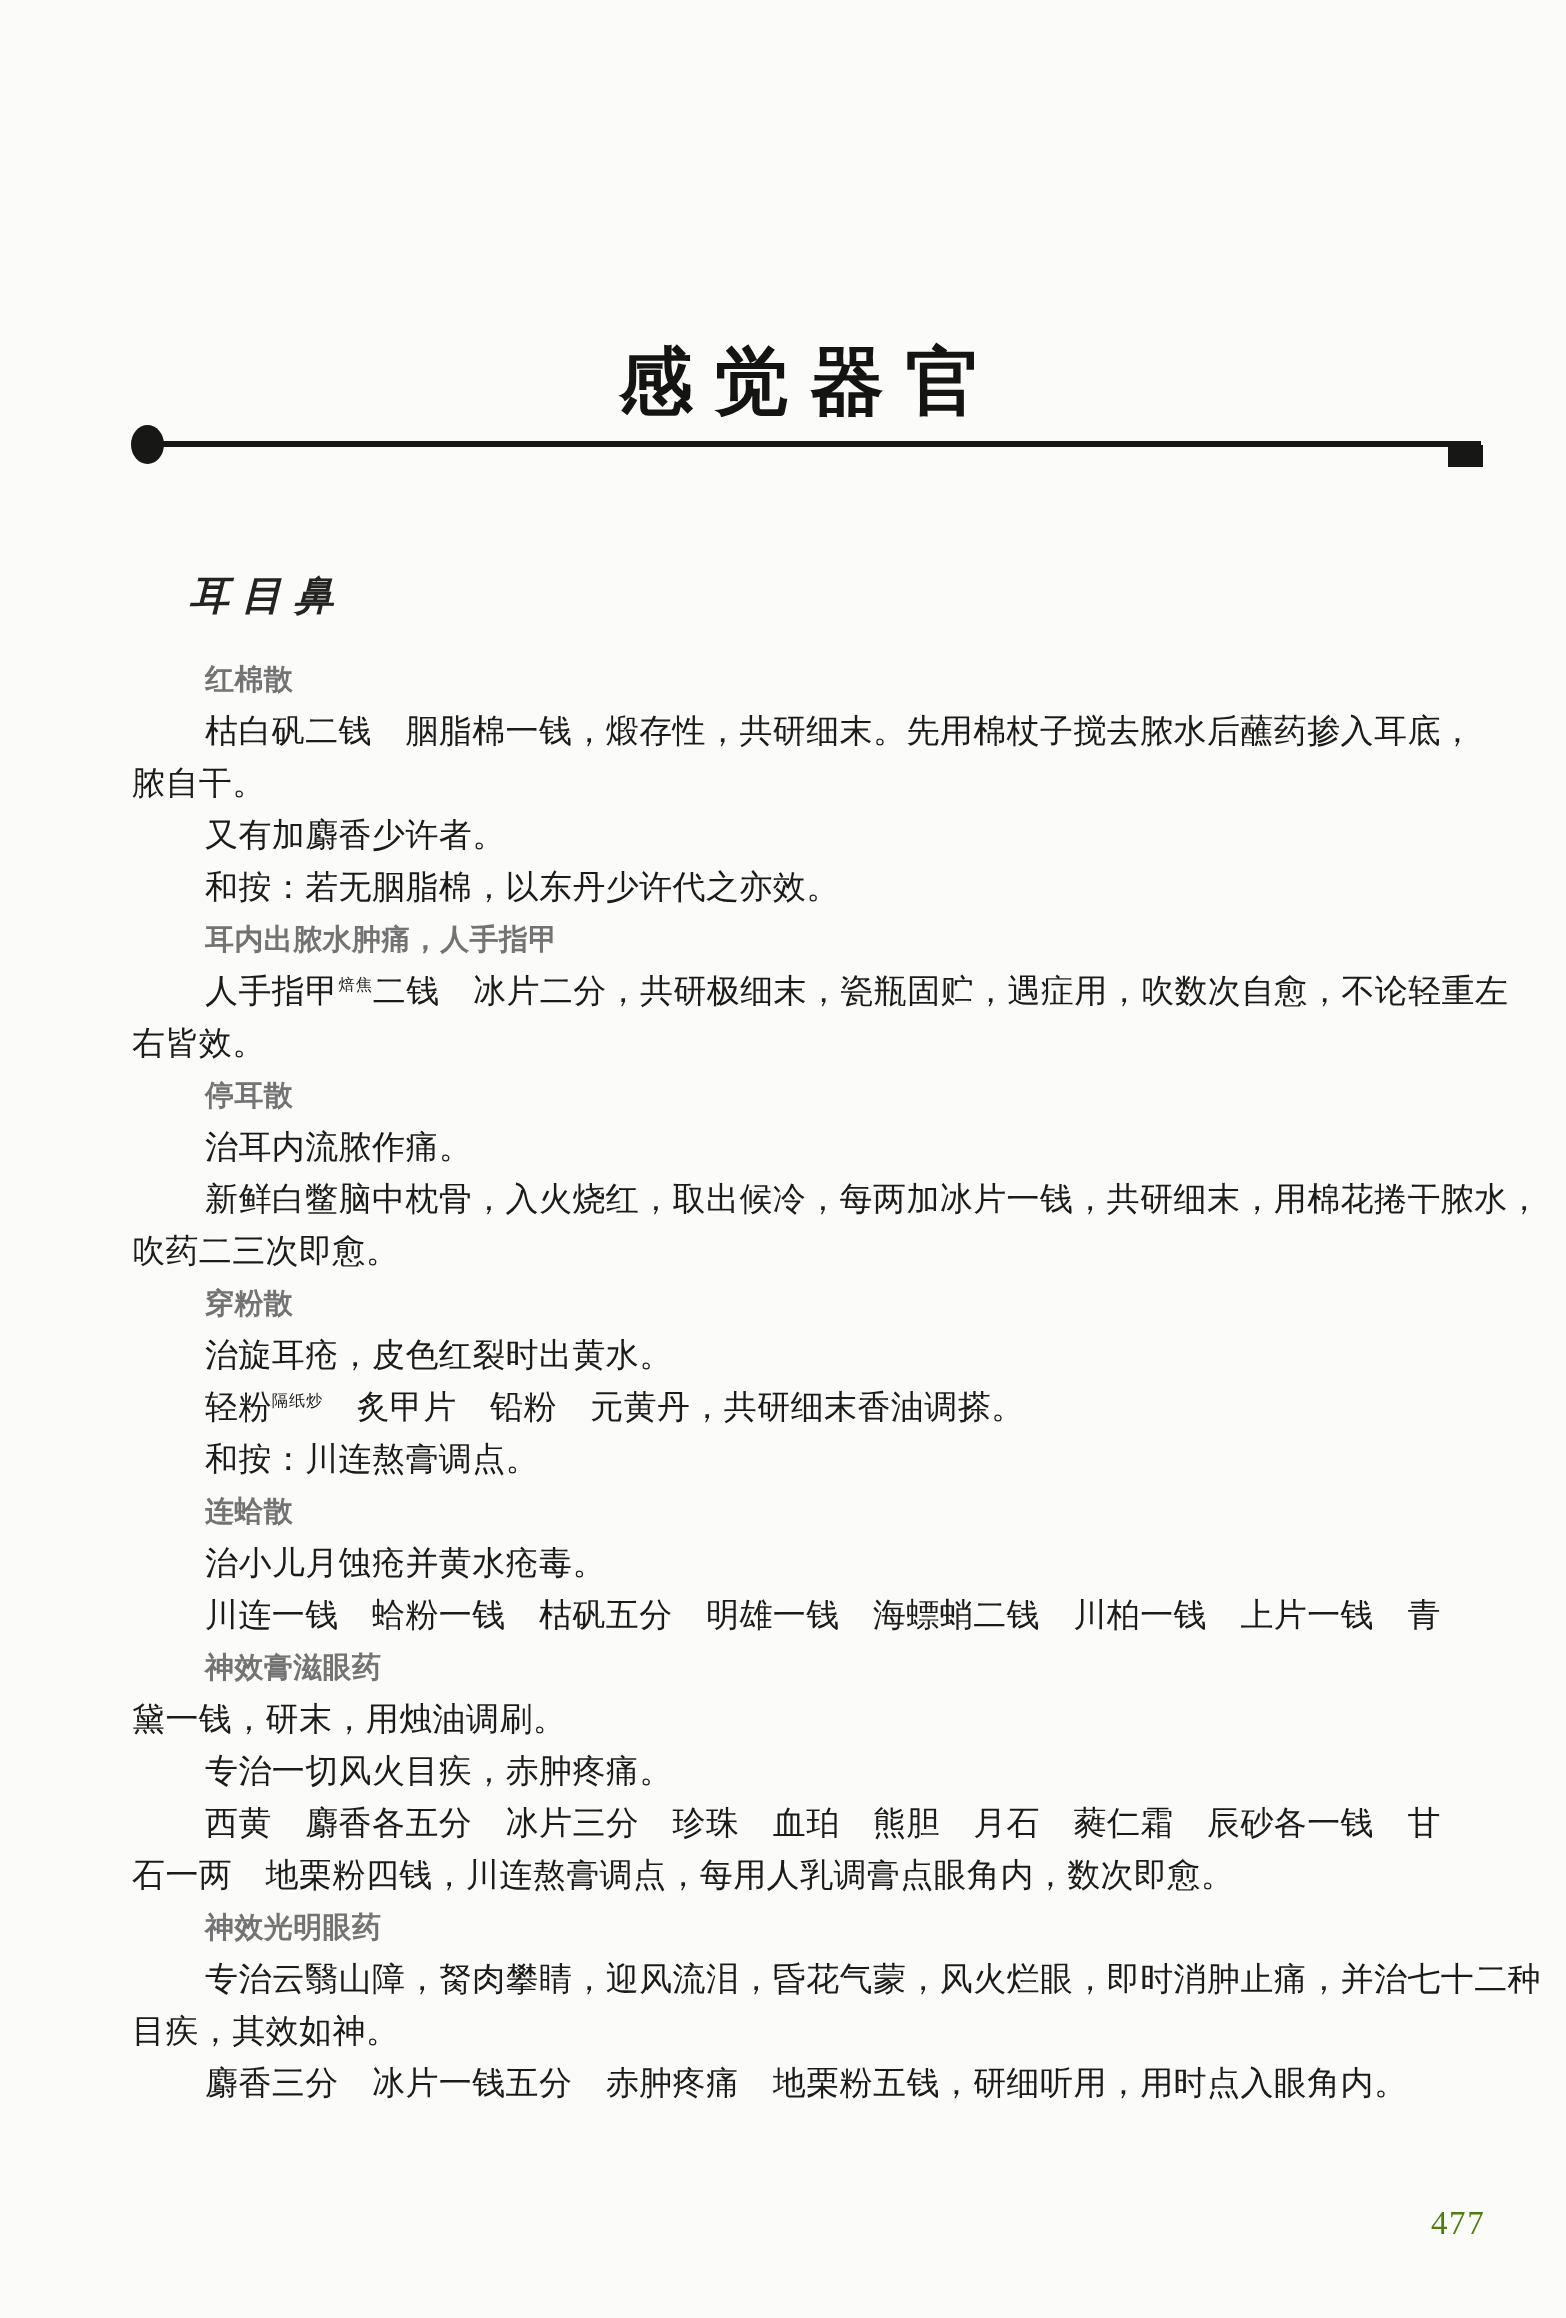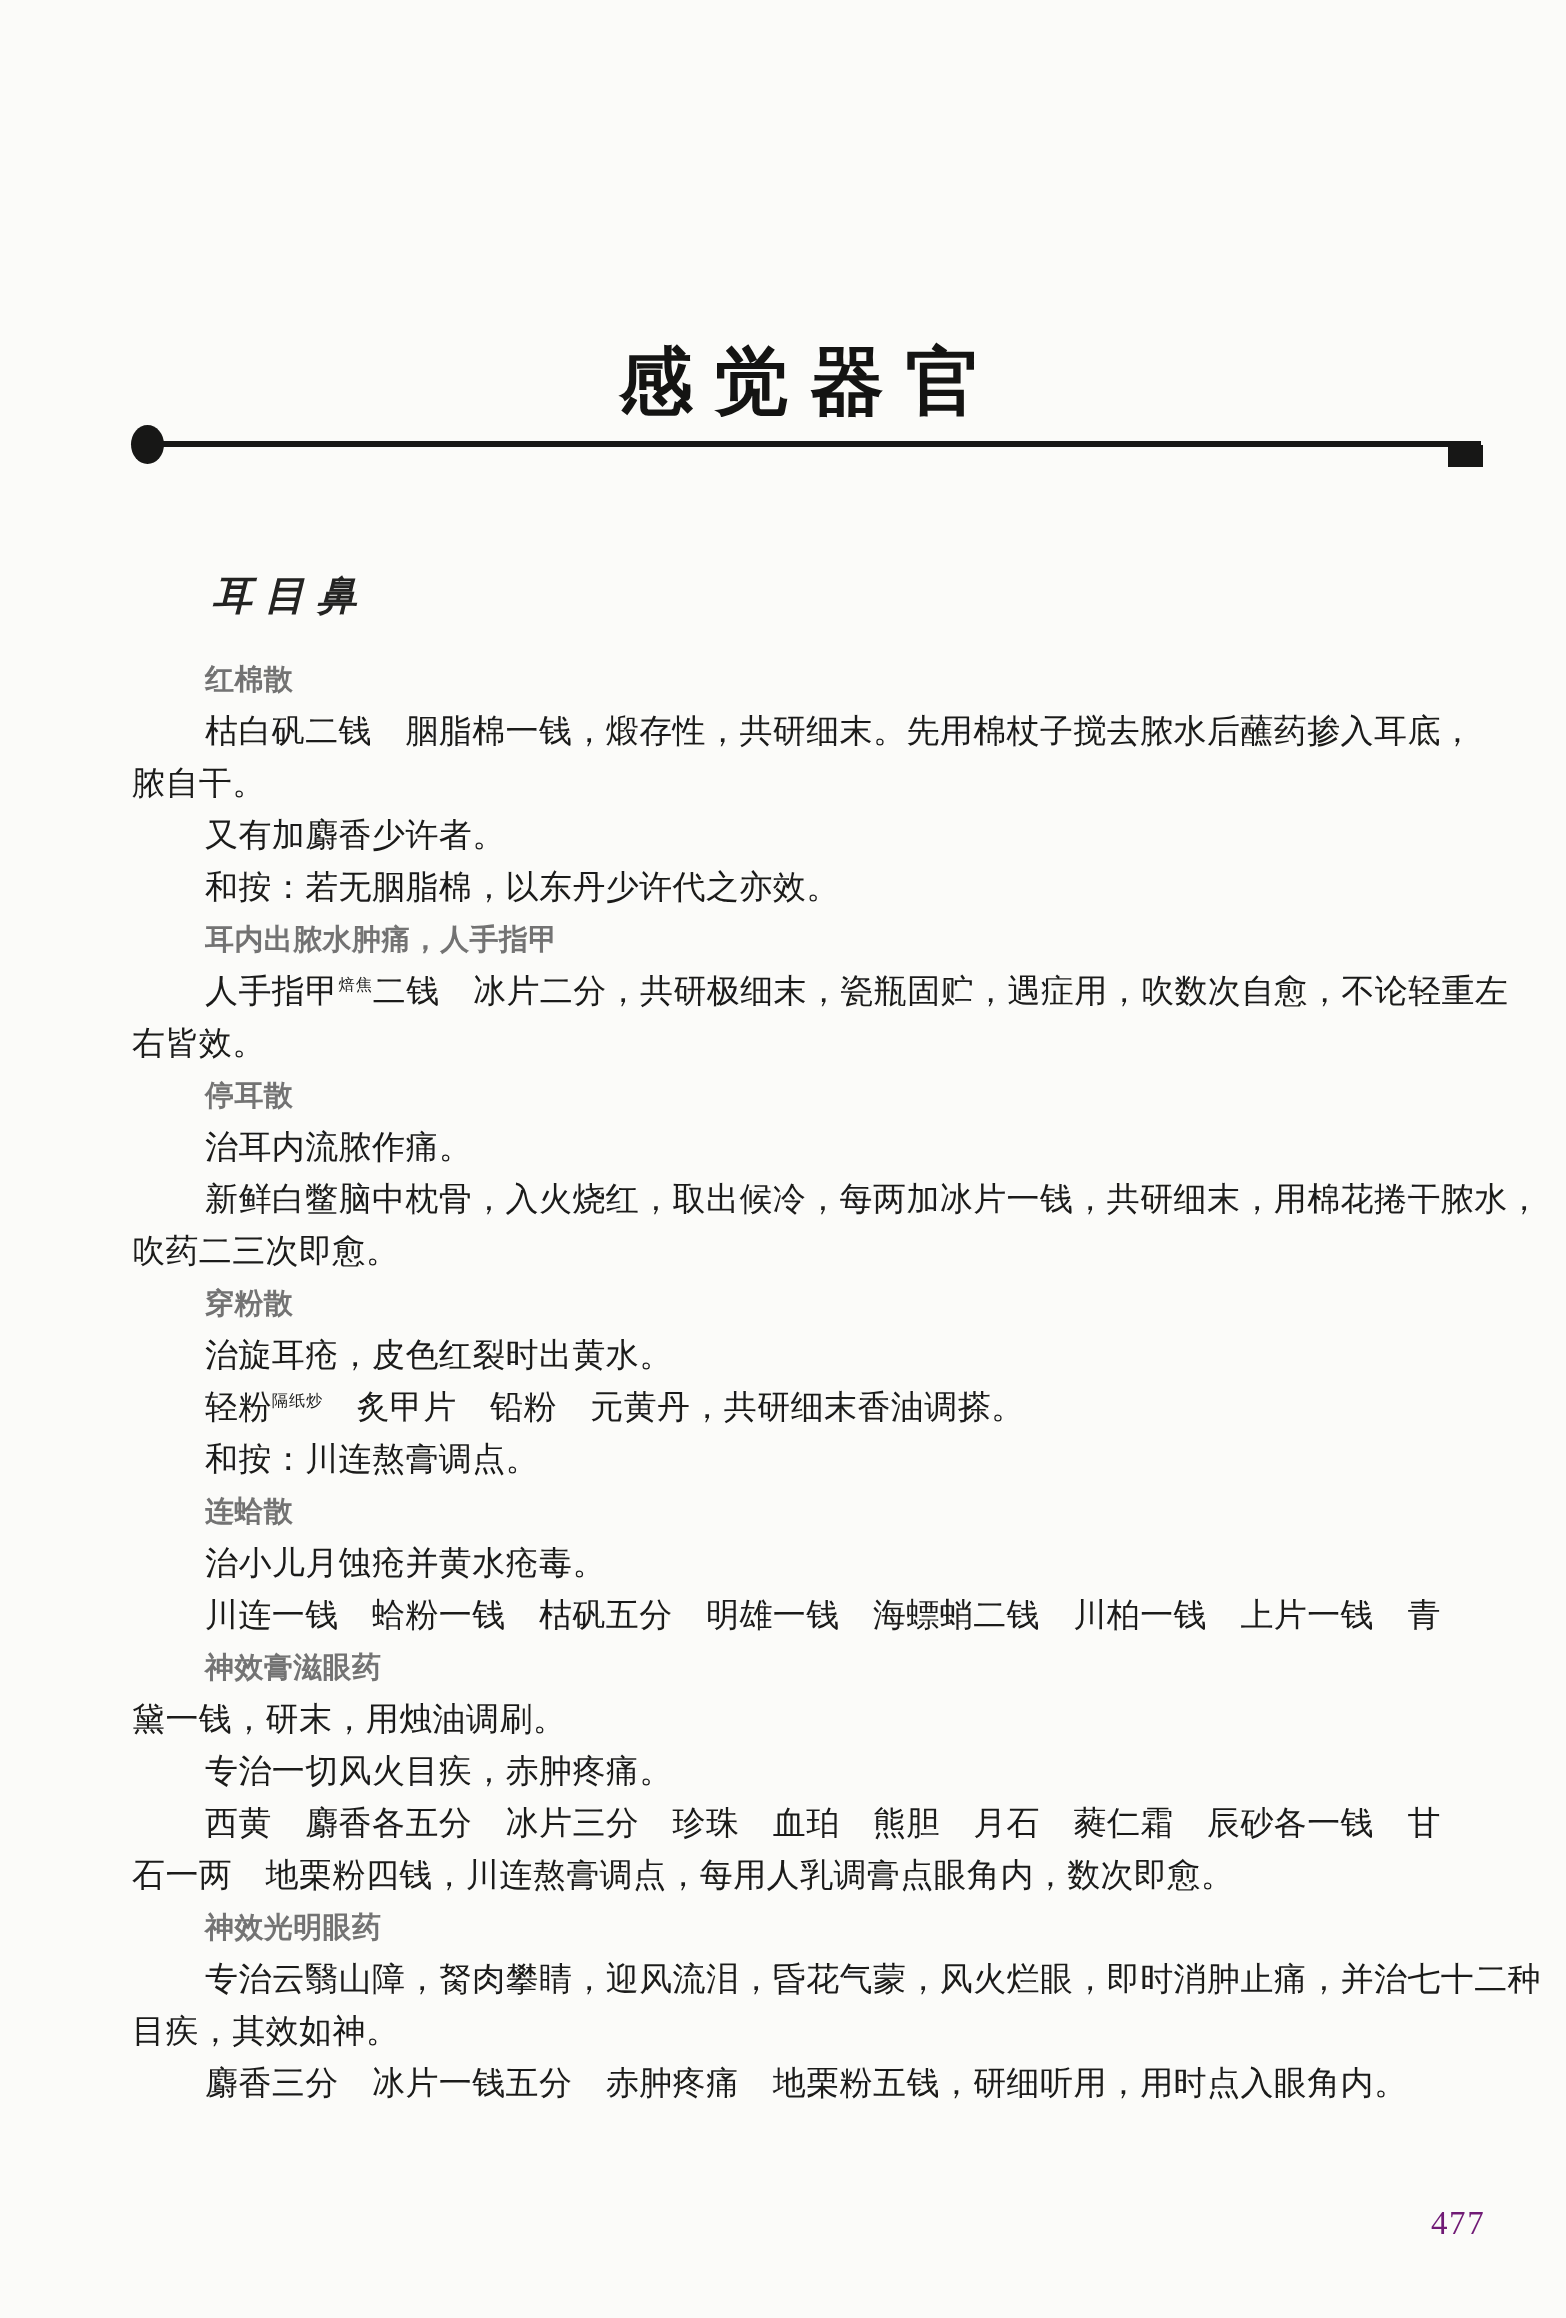--- a/index.html
+++ b/index.html
@@ -32,21 +32,21 @@
     position:absolute;left:131px;top:425px;width:33px;height:39px;
     background:#171716;border-radius:50%;
   }
   .rule-square{
     position:absolute;left:1448px;top:445px;width:35px;height:22px;
     background:#171716;
   }
 
   
   .section-title{
-    position:absolute;left:212px;top:572px;
+    position:absolute;left:189px;top:572px;
     font-size:40px;line-height:1.2;
     font-style:italic;font-weight:600;
     letter-spacing:12.4px;
     color:#232322;
   }
 
   
   .text-block{
     position:absolute;left:132px;top:653px;width:1368px;
   }
@@ -67,21 +67,21 @@
   .sup-note{
     font-size:16.3px;letter-spacing:0.8px;
     vertical-align:12.4px;
     display:inline-block;line-height:1;
   }
 
   
   .page-number{
     position:absolute;left:1431px;top:2204px;
     font-size:33px;line-height:1.2;
-    color:#701a75;letter-spacing:1.6px;
+    color:#4d7c0f;letter-spacing:1.6px;
   }
 </style>
 </head>
 <body>
 
 <div class="page">
 
   <div class="chapter-title">感 觉 器 官</div>
 
   <div class="title-rule">

